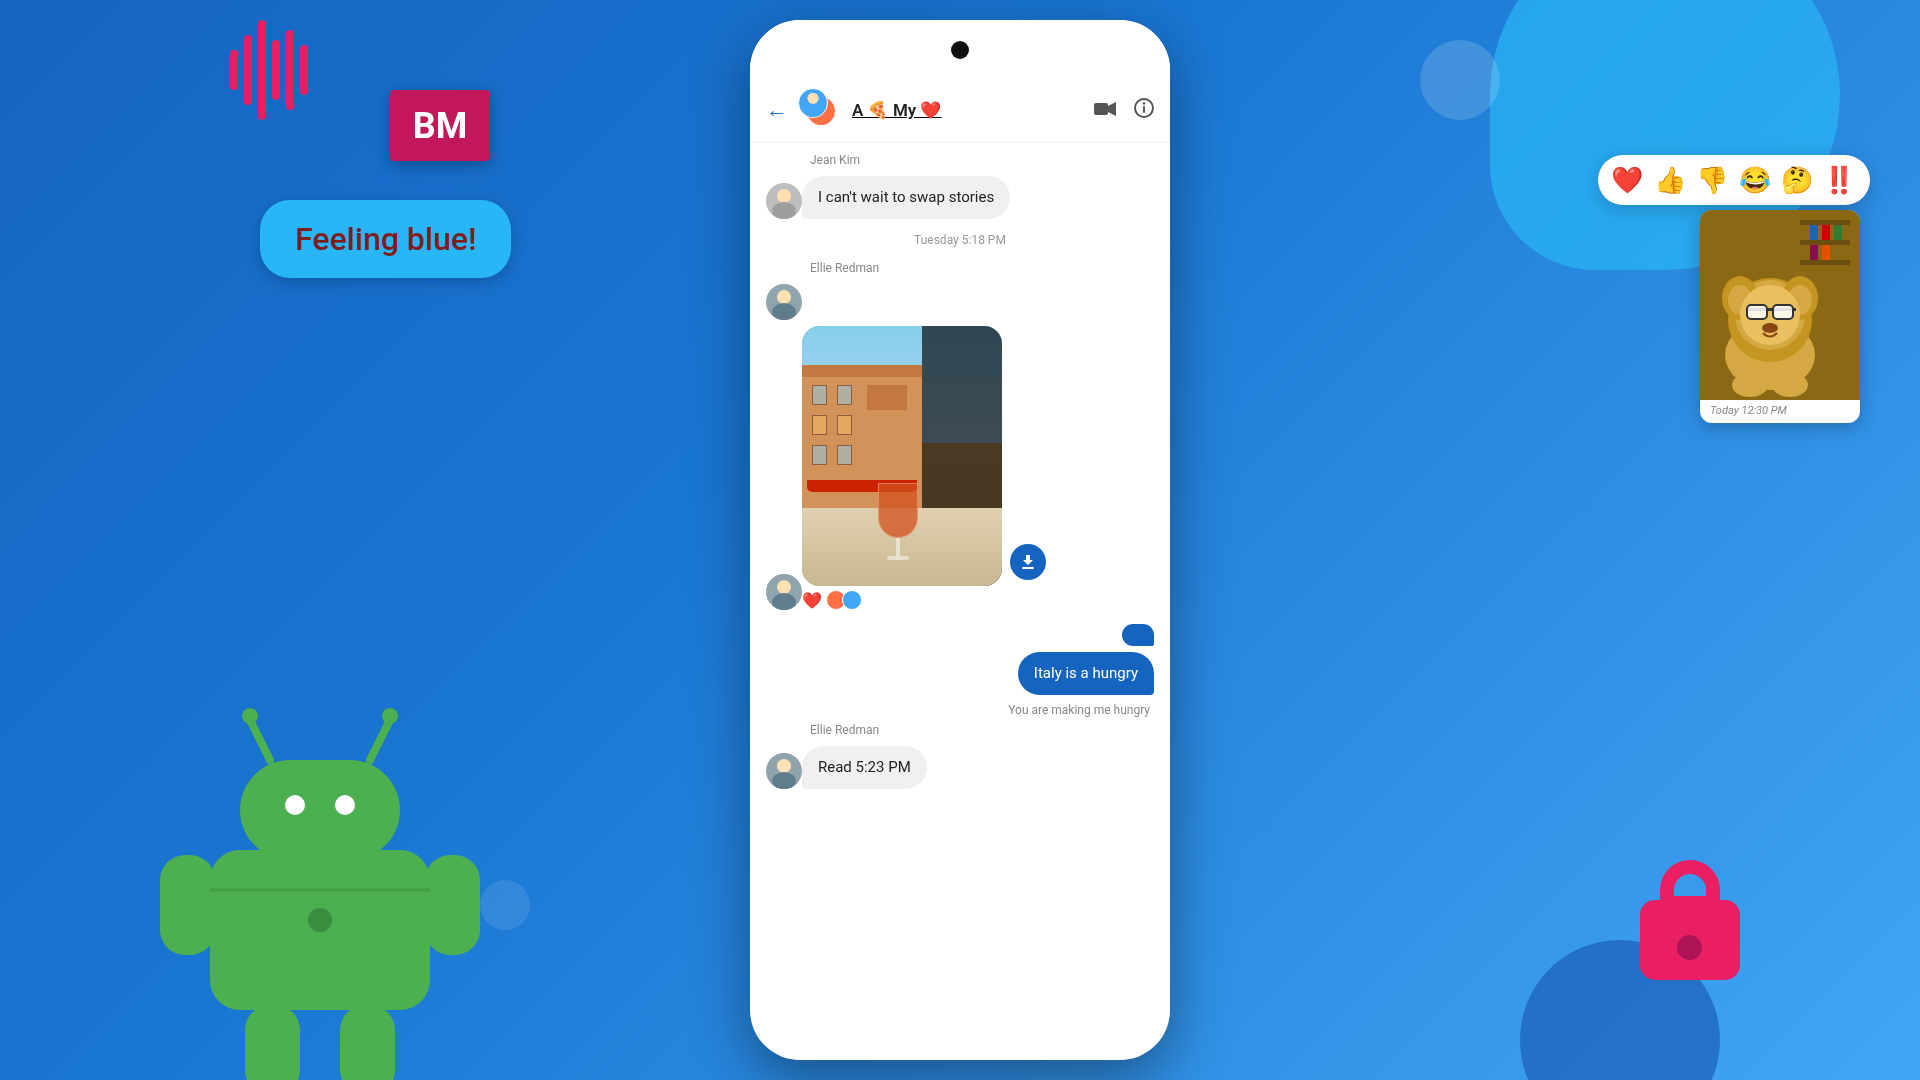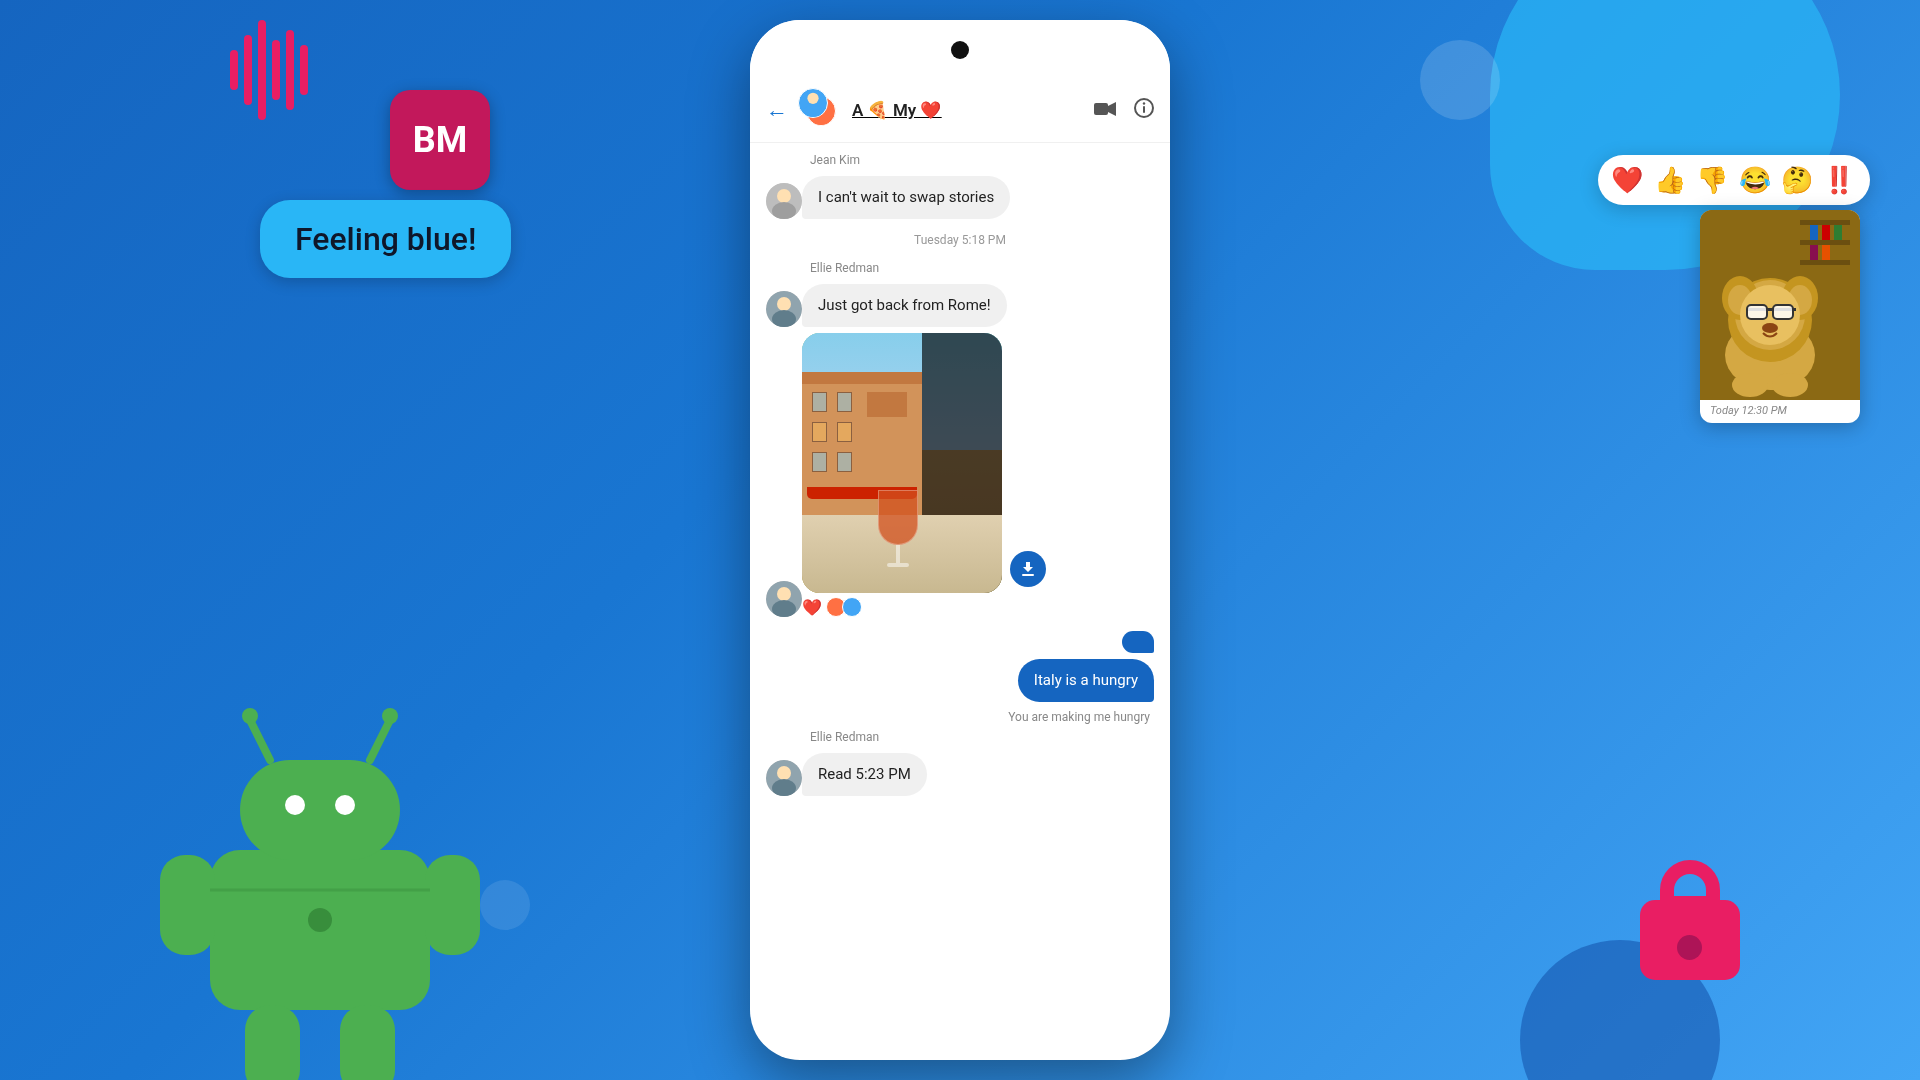--- a/index.html
+++ b/index.html
@@ -60,43 +60,43 @@
       width: 340px;
       height: 420px;
     }
 
     
     .bm-icon {
       position: absolute;
       top: 90px;
       left: 390px;
       width: 100px;
-      height: 100px;
+      height: 71px;
       background: #C2185B;
-      border-radius: 20px;
+      border-radius: 4px;
       display: flex;
       align-items: center;
       justify-content: center;
       font-size: 36px;
       font-weight: bold;
       color: white;
       box-shadow: 0 4px 15px rgba(0,0,0,0.3);
     }
 
     
     .feeling-blue {
       position: absolute;
       top: 200px;
       left: 260px;
       background: #29B6F6;
       border-radius: 30px;
       padding: 20px 35px;
       font-size: 32px;
       font-weight: 500;
-      color: #0f172a;
+      color: #7f1d1d;
       box-shadow: 0 4px 15px rgba(0,0,0,0.2);
     }
 
     
     .phone {
       position: absolute;
       top: 20px;
       left: 50%;
       transform: translateX(-50%);
       width: 420px;
@@ -552,23 +552,20 @@
 
     <div class="sender-label left">Ellie Redman</div>
     <div class="message-row">
       <div class="msg-avatar">
         <svg viewBox="0 0 36 36" xmlns="http://www.w3.org/2000/svg">
           <circle cx="18" cy="18" r="18" fill="#90A4AE"></circle>
           <circle cx="18" cy="13" r="7" fill="#FFE0B2"></circle>
           <ellipse cx="18" cy="28" rx="12" ry="9" fill="#607D8B"></ellipse>
         </svg>
       </div>
-      <div class="bubble received">
-        <span>Just got back from Rome!</span>
-      </div>
     </div>
 
     <div class="message-row">
       <div class="msg-avatar">
         <svg viewBox="0 0 36 36" xmlns="http://www.w3.org/2000/svg">
           <circle cx="18" cy="18" r="18" fill="#90A4AE"></circle>
           <circle cx="18" cy="13" r="7" fill="#FFE0B2"></circle>
           <ellipse cx="18" cy="28" rx="12" ry="9" fill="#607D8B"></ellipse>
         </svg>
       </div>

